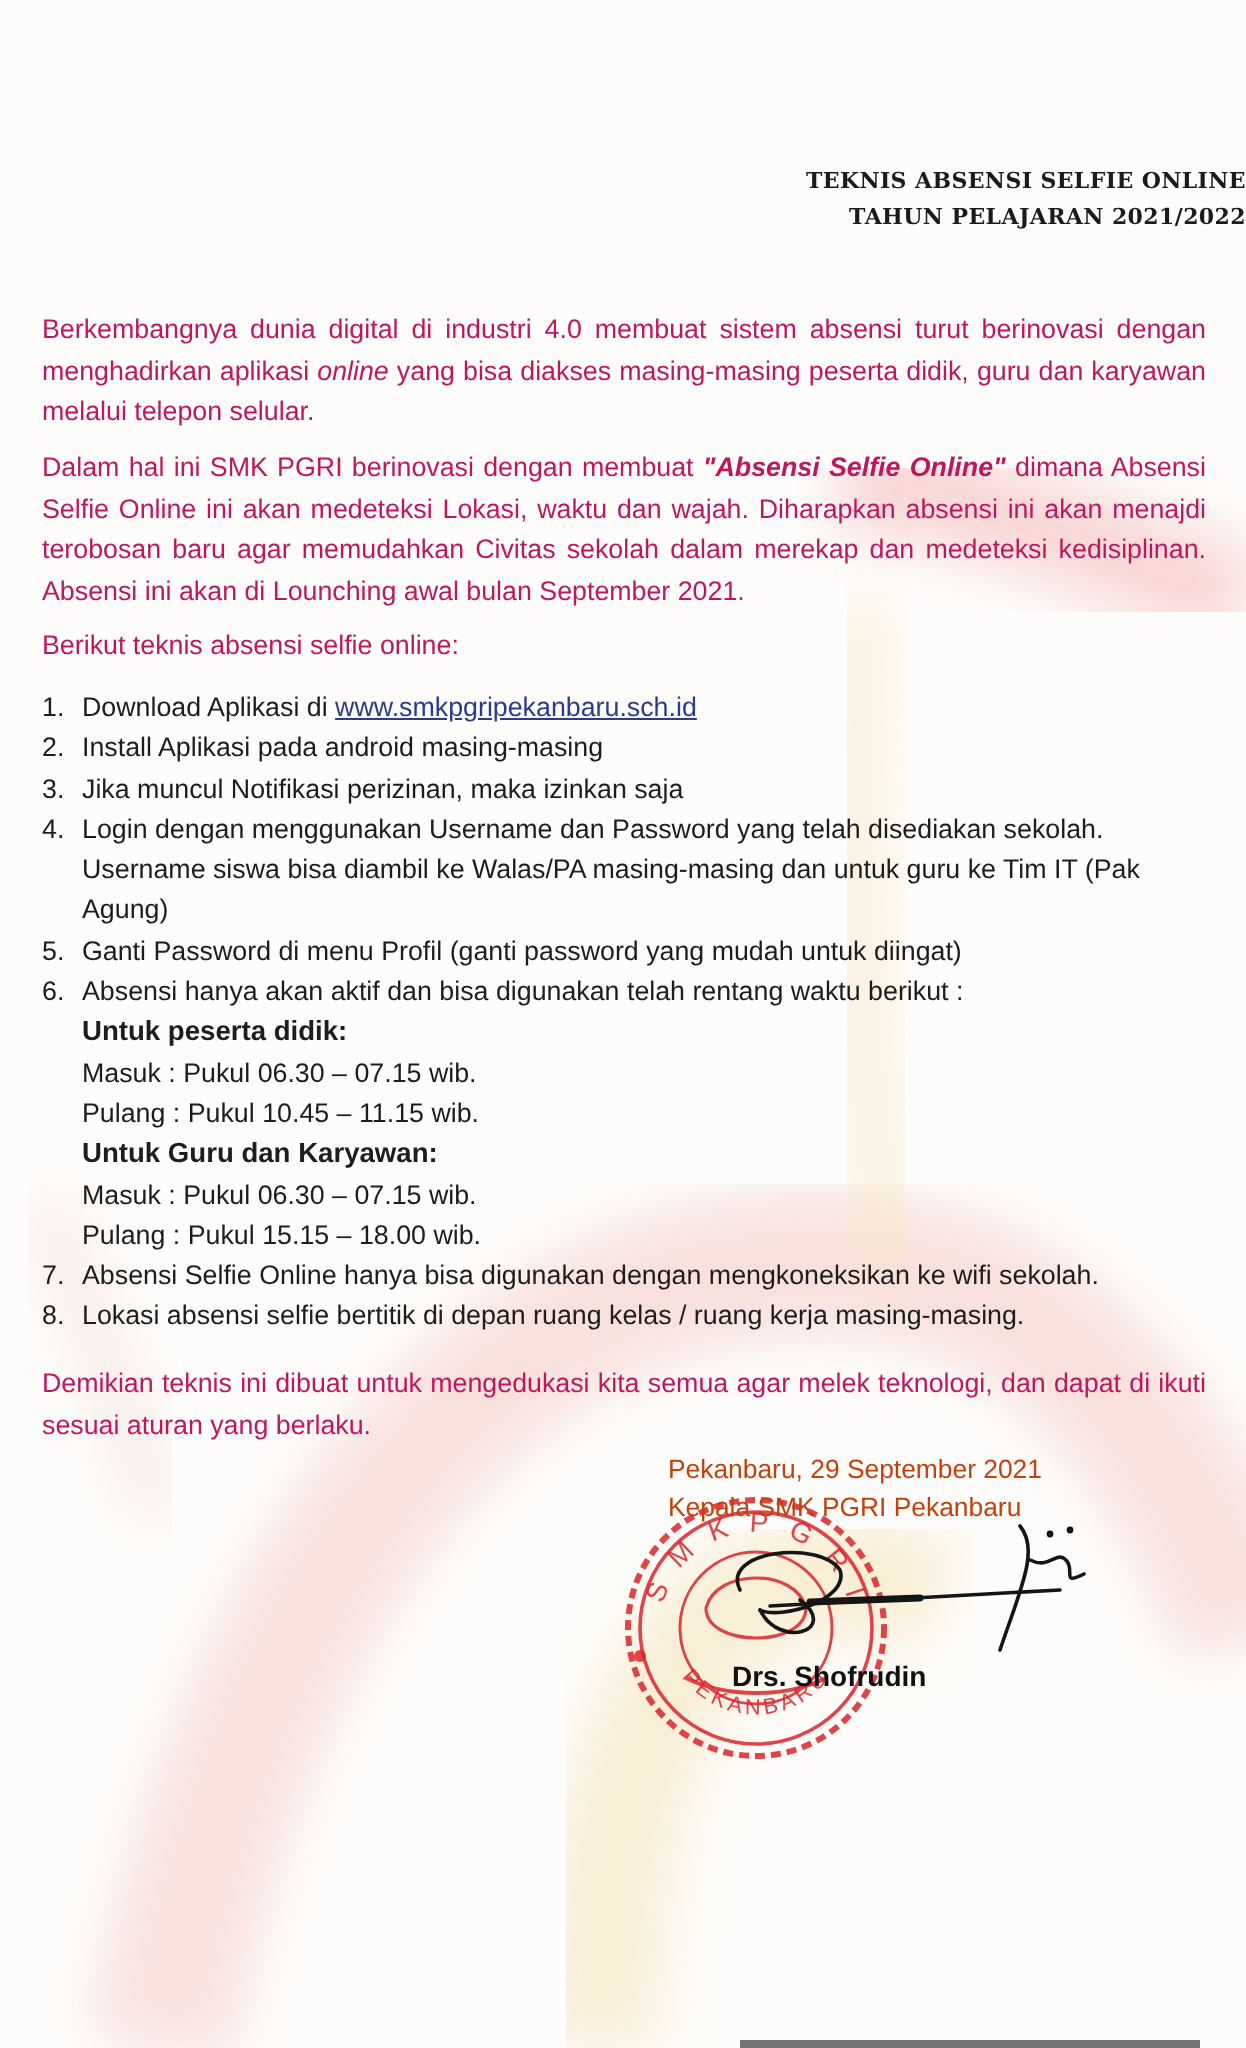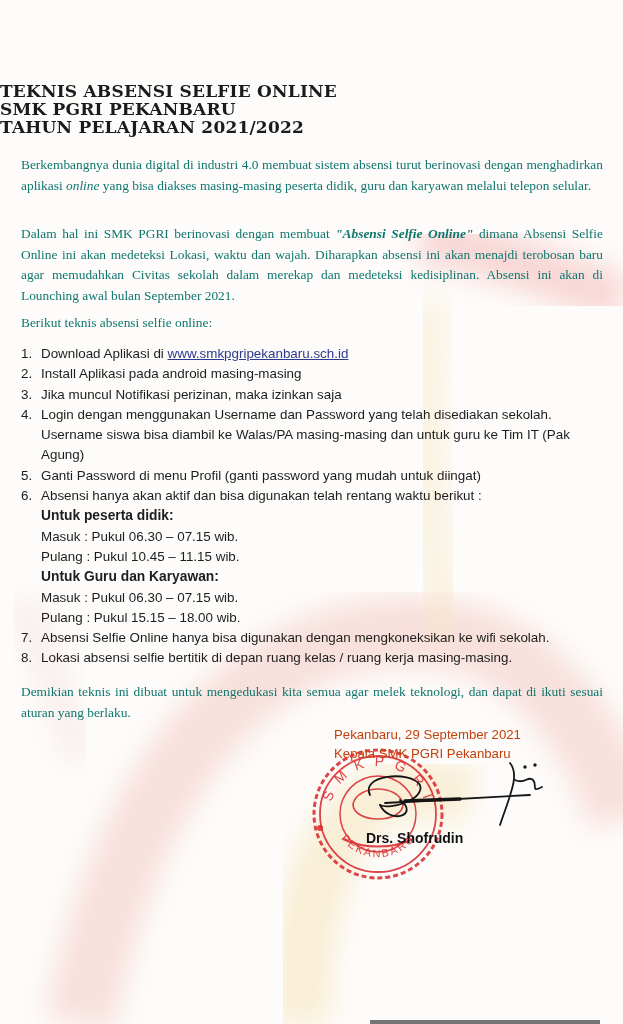--- a/index.html
+++ b/index.html
@@ -21,36 +21,36 @@
     }
     .page {
       position: relative;
       z-index: 1;
       padding: 0;
     }
     .title-block {
       position: absolute;
       left: 0; top: 82px;
       width: 623px;
-      text-align: left;
+      text-align: right;
       font-family: "DejaVu Serif", serif;
       font-weight: bold;
-      font-size: 17px;
+      font-size: 11px;
       line-height: 18px;
       letter-spacing: 0.2px;
     }
     .body-text {
       position: absolute;
       left: 21px;
       width: 582px;
-      font-family: Liberation Serif, serif;
+      font-family: Liberation Sans, sans-serif;
       font-size: 13.4px;
       line-height: 20.5px;
       text-align: justify;
-      color: #0f766e;
+      color: #be185d;
     }
     .p1 { top: 155px; }
     .p2 { top: 224px; }
     .intro { top: 313px; }
     .body-text p { margin: 0; }
     .em { font-style: italic; }
     .bq { font-style: italic; font-weight: bold; }
     ol.steps {
       position: absolute;
       left: 21px;
@@ -126,21 +126,20 @@
   <path d="M 300 1024 C 300 820, 380 760, 470 800" stroke="#f6e3b8" stroke-width="60" fill="none" opacity="0.55" filter="url(#blur1)"></path>
   <path d="M 420 240 C 500 250, 560 280, 623 300" stroke="#f4b9b8" stroke-width="50" fill="none" opacity="0.55" filter="url(#blur1)"></path>
   <path d="M 430 300 C 420 420, 430 560, 450 640" stroke="#f7e7c4" stroke-width="40" fill="none" opacity="0.45" filter="url(#blur1)"></path>
   <path d="M 20 600 C 40 640, 60 700, 80 760" stroke="#f1d3cf" stroke-width="30" fill="none" opacity="0.35" filter="url(#blur1)"></path>
 </svg>
 
 <div class="page">
 
   <div class="title-block">
     <div>TEKNIS ABSENSI SELFIE ONLINE</div>
-    <div>SMK PGRI PEKANBARU</div>
     <div>TAHUN PELAJARAN 2021/2022</div>
   </div>
 
   <div class="body-text p1">
     <p><span>Berkembangnya dunia digital di industri 4.0 membuat sistem absensi turut berinovasi dengan menghadirkan aplikasi </span><span class="em">online</span><span> yang bisa diakses masing-masing peserta didik, guru dan karyawan melalui telepon selular.</span></p>
   </div>
 
   <div class="body-text p2">
     <p><span>Dalam hal ini SMK PGRI berinovasi dengan membuat </span><span class="bq">"Absensi Selfie Online"</span><span> dimana Absensi  Selfie Online ini akan medeteksi Lokasi, waktu dan wajah. Diharapkan absensi ini akan menajdi terobosan baru agar memudahkan Civitas sekolah dalam merekap dan medeteksi kedisiplinan. Absensi ini akan di Lounching awal bulan September 2021.</span></p>
   </div>

